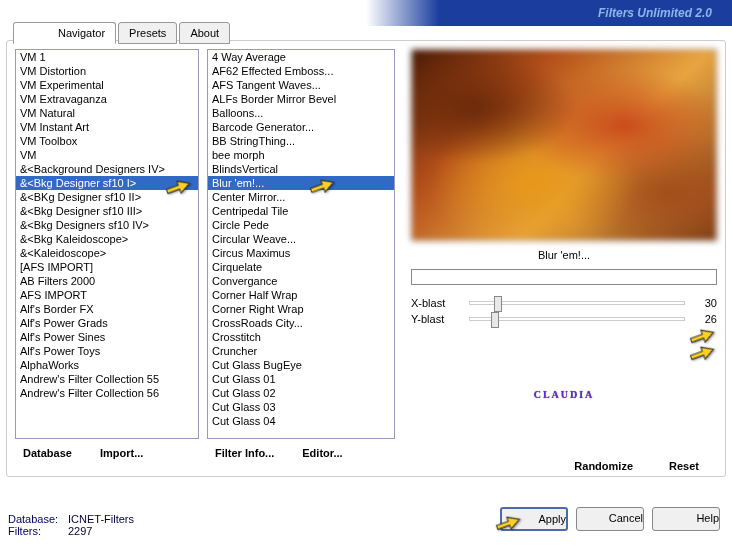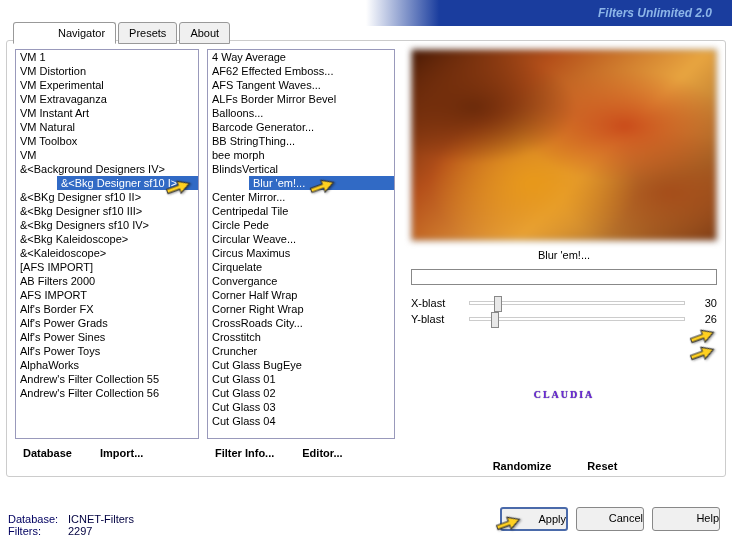--- a/index.html
+++ b/index.html
@@ -11,35 +11,35 @@
     .tab.active { background: #fff; border-bottom: 1px solid #fff; font-weight: normal; padding-left: 44px; }
     .main-panel { position: absolute; top: 40px; left: 6px; right: 6px; bottom: 70px; border: 1px solid #ccc; background: #fff; display: flex; border-radius: 3px; }
     .list-col { flex: 0 0 196px; border-right: none; padding: 8px 4px 4px 8px; display: flex; flex-direction: column; }
     .list-col2 { flex: 0 0 196px; padding: 8px 4px 4px 4px; display: flex; flex-direction: column; }
     .scroll-list { border: 1px solid #99b; background: #fff; overflow-y: scroll; height: 390px; }
     .scroll-list::-webkit-scrollbar { width: 16px; }
     .scroll-list::-webkit-scrollbar-track { background: #eef; }
     .scroll-list::-webkit-scrollbar-thumb { background: #c5d5f0; border: 1px solid #99b; }
     .scroll-list::-webkit-scrollbar-button { background: #d5e0f5; height: 16px; border: 1px solid #99b; }
     .li { padding: 1px 4px; white-space: nowrap; cursor: pointer; color: #000; }
-    .li.sel { background: #316ac5; color: #fff; margin-left: 41px; }
+    .li.sel { background: #316ac5; color: #fff; }
     .btn-row { display: flex; gap: 28px; padding: 8px 0 0 8px; font-weight: bold; }
     .btn-row span { cursor: pointer; }
     .right-col { flex: 1; padding: 8px 8px 4px 12px; display: flex; flex-direction: column; }
     .preview { width: 100%; height: 192px; border: 1px solid #888; background: radial-gradient(ellipse at 20% 30%, #6b2a0a 0%, transparent 30%), radial-gradient(ellipse at 70% 40%, #c94a1a 0%, transparent 35%), radial-gradient(ellipse at 40% 70%, #e8991a 0%, transparent 40%), radial-gradient(ellipse at 85% 75%, #a54d1a 0%, transparent 30%), linear-gradient(135deg, #4a1a05 0%, #b5501a 30%, #e8a540 60%, #7a3a15 100%); filter: blur(3px); }
     .filter-name { text-align: center; padding: 8px 0; }
     .progress { height: 16px; border: 1px solid #888; background: #fff; margin-bottom: 12px; }
     .slider-row { display: flex; align-items: center; margin-bottom: 4px; }
     .slider-label { flex: 0 0 50px; }
     .slider-track { flex: 1; height: 4px; background: #fff; border: 1px solid #ccc; position: relative; margin: 0 8px; }
     .slider-thumb { position: absolute; top: -6px; width: 8px; height: 16px; background: #e8e8e8; border: 1px solid #888; }
     .slider-val { flex: 0 0 24px; text-align: right; }
     .logo-area { flex: 1; display: flex; align-items: center; justify-content: center; }
     .claudia { font-family: cursive; font-weight: bold; color: #6d28d9; font-size: 10px; letter-spacing: 2px; text-shadow: 0 0 1px #345; position: relative; }
-    .right-btns { display: flex; justify-content: center; gap: 36px; padding-right: 18px; font-weight: bold; }
+    .right-btns { display: flex; justify-content: flex-end; gap: 36px; padding-right: 18px; font-weight: bold; }
     .right-btns span { cursor: pointer; }
     .bottom-bar { position: absolute; bottom: 6px; left: 8px; right: 8px; height: 56px; display: flex; justify-content: space-between; align-items: flex-end; }
     .info-block { color: #000040; font-size: 11px; padding-bottom: 4px; }
     .info-block .lbl { color: #000060; display: inline-block; width: 60px; }
     .bot-btns { display: flex; gap: 8px; padding-bottom: 10px; padding-right: 4px; }
     .btn { padding: 4px 0; width: 68px; text-align: right; background: #f0f0f0; border: 1px solid #888; border-radius: 3px; cursor: pointer; font-size: 11px; }
     .btn.primary { border: 2px solid #4a6aaa; }
     .cursor { position: absolute; font-size: 24px; pointer-events: none; z-index: 10; transform: rotate(-20deg); filter: drop-shadow(1px 1px 1px rgba(0,0,0,0.4)); }
     .cursor svg { width: 28px; height: 22px; }
   </style>
@@ -56,22 +56,22 @@
   <div class="tab">About</div>
 </div>
 
 <div class="main-panel">
   <div class="list-col">
     <div class="scroll-list" id="cat-list">
         <div class="li">VM 1</div>
         <div class="li">VM Distortion</div>
         <div class="li">VM Experimental</div>
         <div class="li">VM Extravaganza</div>
+        <div class="li">VM Natural</div>
         <div class="li">VM Instant Art</div>
-        <div class="li">VM Natural</div>
         <div class="li">VM Toolbox</div>
         <div class="li">VM</div>
         <div class="li">&amp;&lt;Background Designers IV&gt;</div>
         <div class="li sel">&amp;&lt;Bkg Designer sf10 I&gt;</div>
         <div class="li">&amp;&lt;BKg Designer sf10 II&gt;</div>
         <div class="li">&amp;&lt;Bkg Designer sf10 III&gt;</div>
         <div class="li">&amp;&lt;Bkg Designers sf10 IV&gt;</div>
         <div class="li">&amp;&lt;Bkg Kaleidoscope&gt;</div>
         <div class="li">&amp;&lt;Kaleidoscope&gt;</div>
         <div class="li">[AFS IMPORT]</div>

